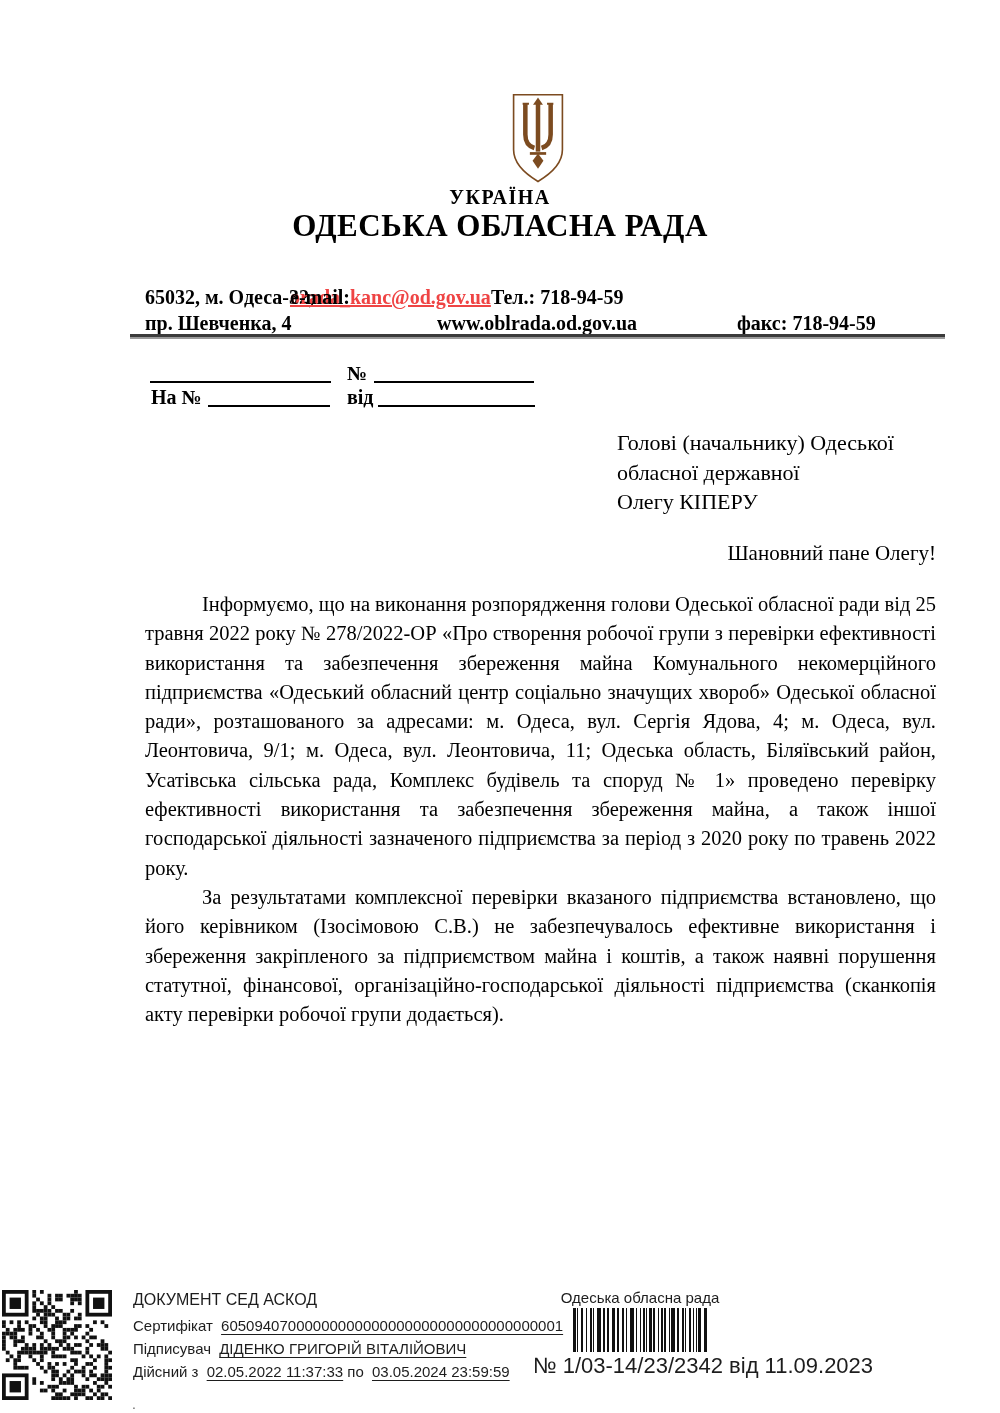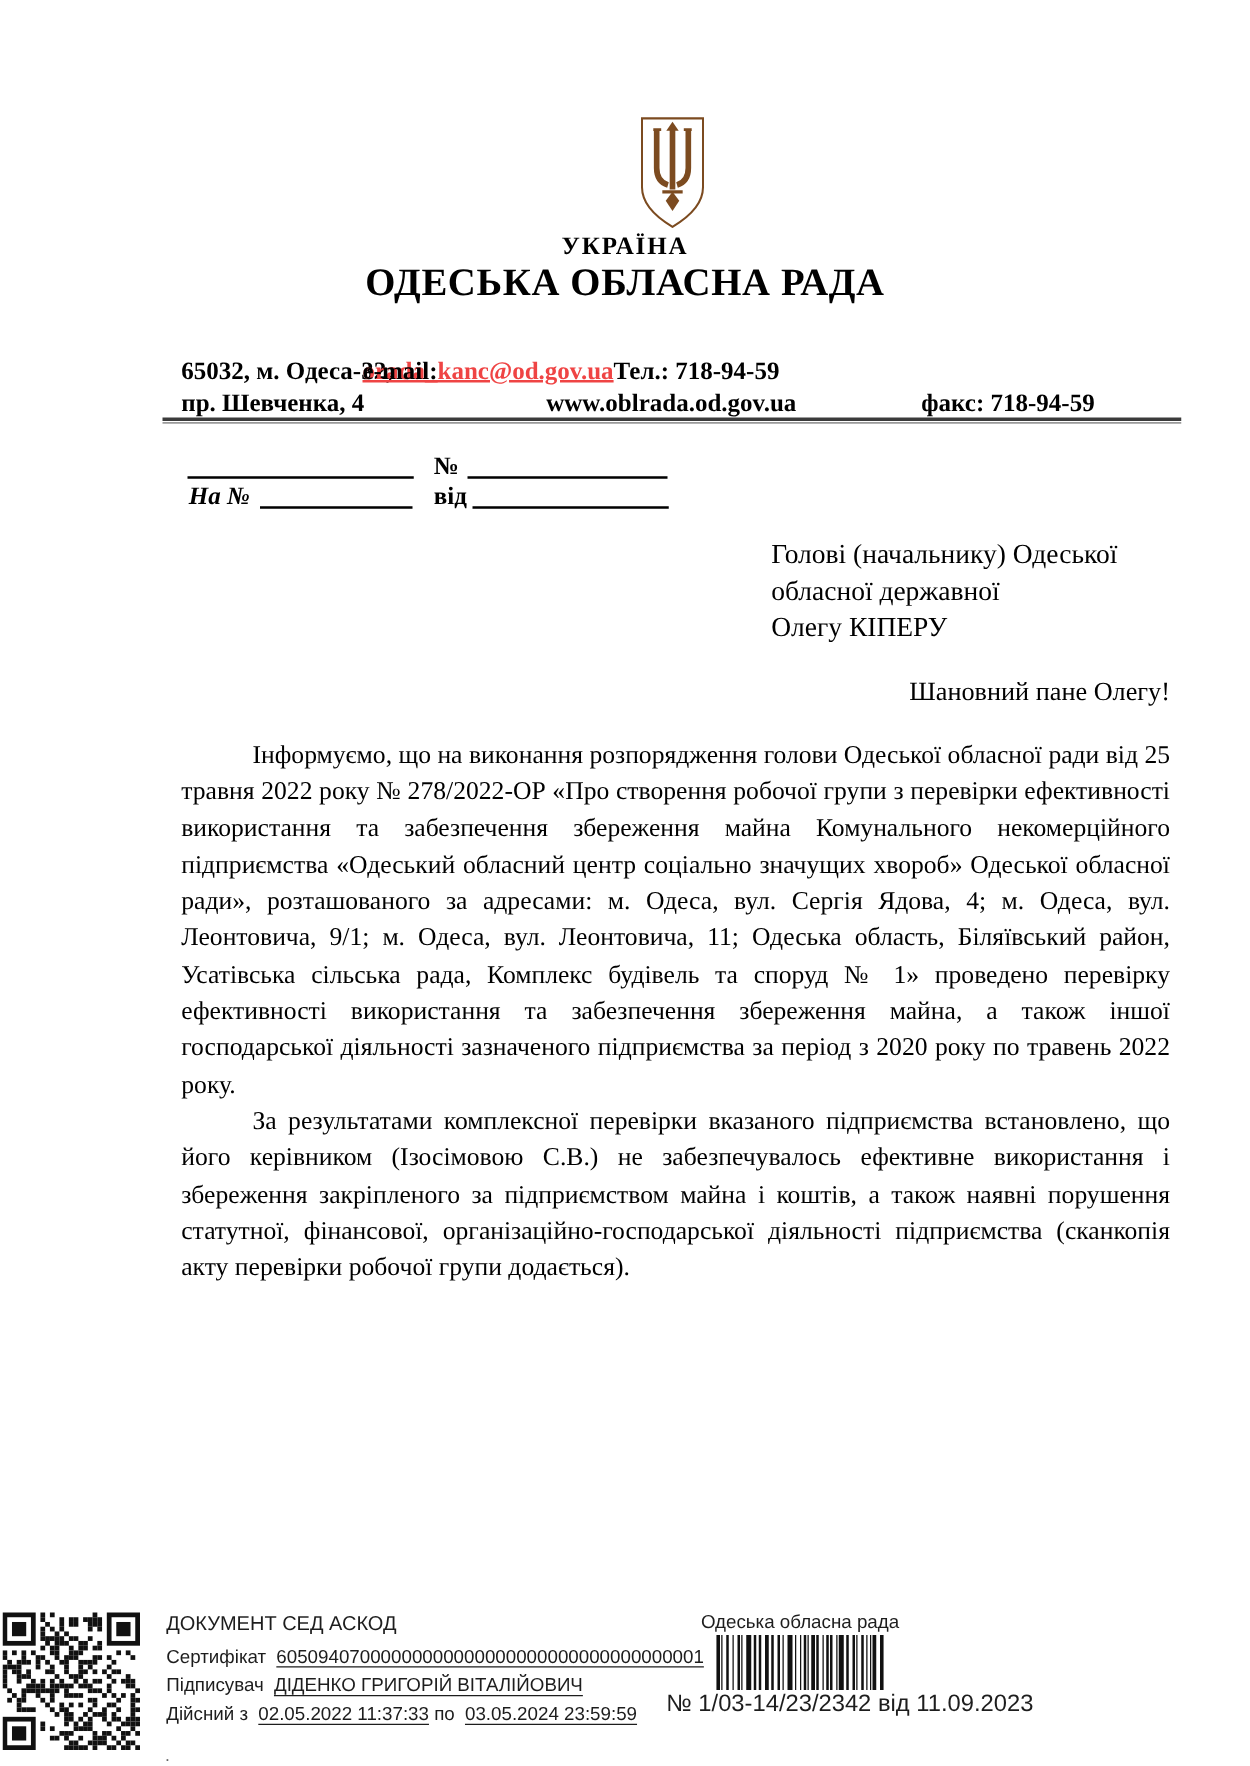--- a/index.html
+++ b/index.html
@@ -33,21 +33,21 @@
     position:absolute;left:130px;top:334px;width:815px;height:5px;
     background:linear-gradient(#3b3b3b 58%,#ffffff 58%,#ffffff 70%,#9a9a9a 70%);
   }
   
   .ref{position:absolute;left:0;top:0;font-weight:bold;font-size:20px;}
   .ref .lbl{position:absolute;white-space:nowrap;}
   .blank{position:absolute;border-bottom:2px solid #000;height:18px;}
   .b1{left:150px;top:363px;width:181px;}
   .no1{left:347px;top:362px;}
   .b2{left:374px;top:363px;width:160px;}
-  .nano{left:151px;top:386px;font-style:italic;}
+  .nano{left:151px;top:386px;}
   .b3{left:208px;top:387px;width:122px;}
   .vid{left:347px;top:386px;}
   .b4{left:378px;top:387px;width:157px;}
   
   .recipient{
     position:absolute;left:617px;top:428px;width:330px;
     font-size:22px;line-height:29.5px;
   }
   
   .salutation{
@@ -63,21 +63,21 @@
   .footer{font-family:"Liberation Sans","DejaVu Sans",sans-serif;color:#1d1d1d;}
   .qr{position:absolute;left:2px;top:1289px;width:110px;height:112px;}
   .f-title{position:absolute;left:133px;top:1291px;font-size:16px;}
   .f-line{position:absolute;left:133px;white-space:nowrap;font-size:15px;}
   .f-cert{top:1317px;}
   .f-signer{top:1340px;}
   .f-valid{top:1363px;}
   .u{text-decoration:underline;text-underline-offset:3px;}
   .bc-org{position:absolute;left:555px;top:1289px;width:170px;text-align:center;font-size:15px;}
   .barcode{position:absolute;left:573px;top:1308px;width:134px;height:44px;}
-  .bc-num{position:absolute;left:533px;top:1353px;font-size:19px;white-space:nowrap;}
+  .bc-num{position:absolute;left:533px;top:1353px;font-size:22px;white-space:nowrap;}
   .stray-dot{position:absolute;left:132px;top:1396px;font-size:14px;color:#666;}
 </style>
 </head>
 <body>
 
 <div class="page">
 
   <svg class="emblem" viewBox="0 0 62 104" xmlns="http://www.w3.org/2000/svg">
     <path d="M4,3 H58 V64 Q58,83 31,99 Q4,83 4,64 Z" fill="#ffffff" stroke="#7c4b20" stroke-width="1.8"></path>
     <g stroke="#7c4b20" fill="none">

